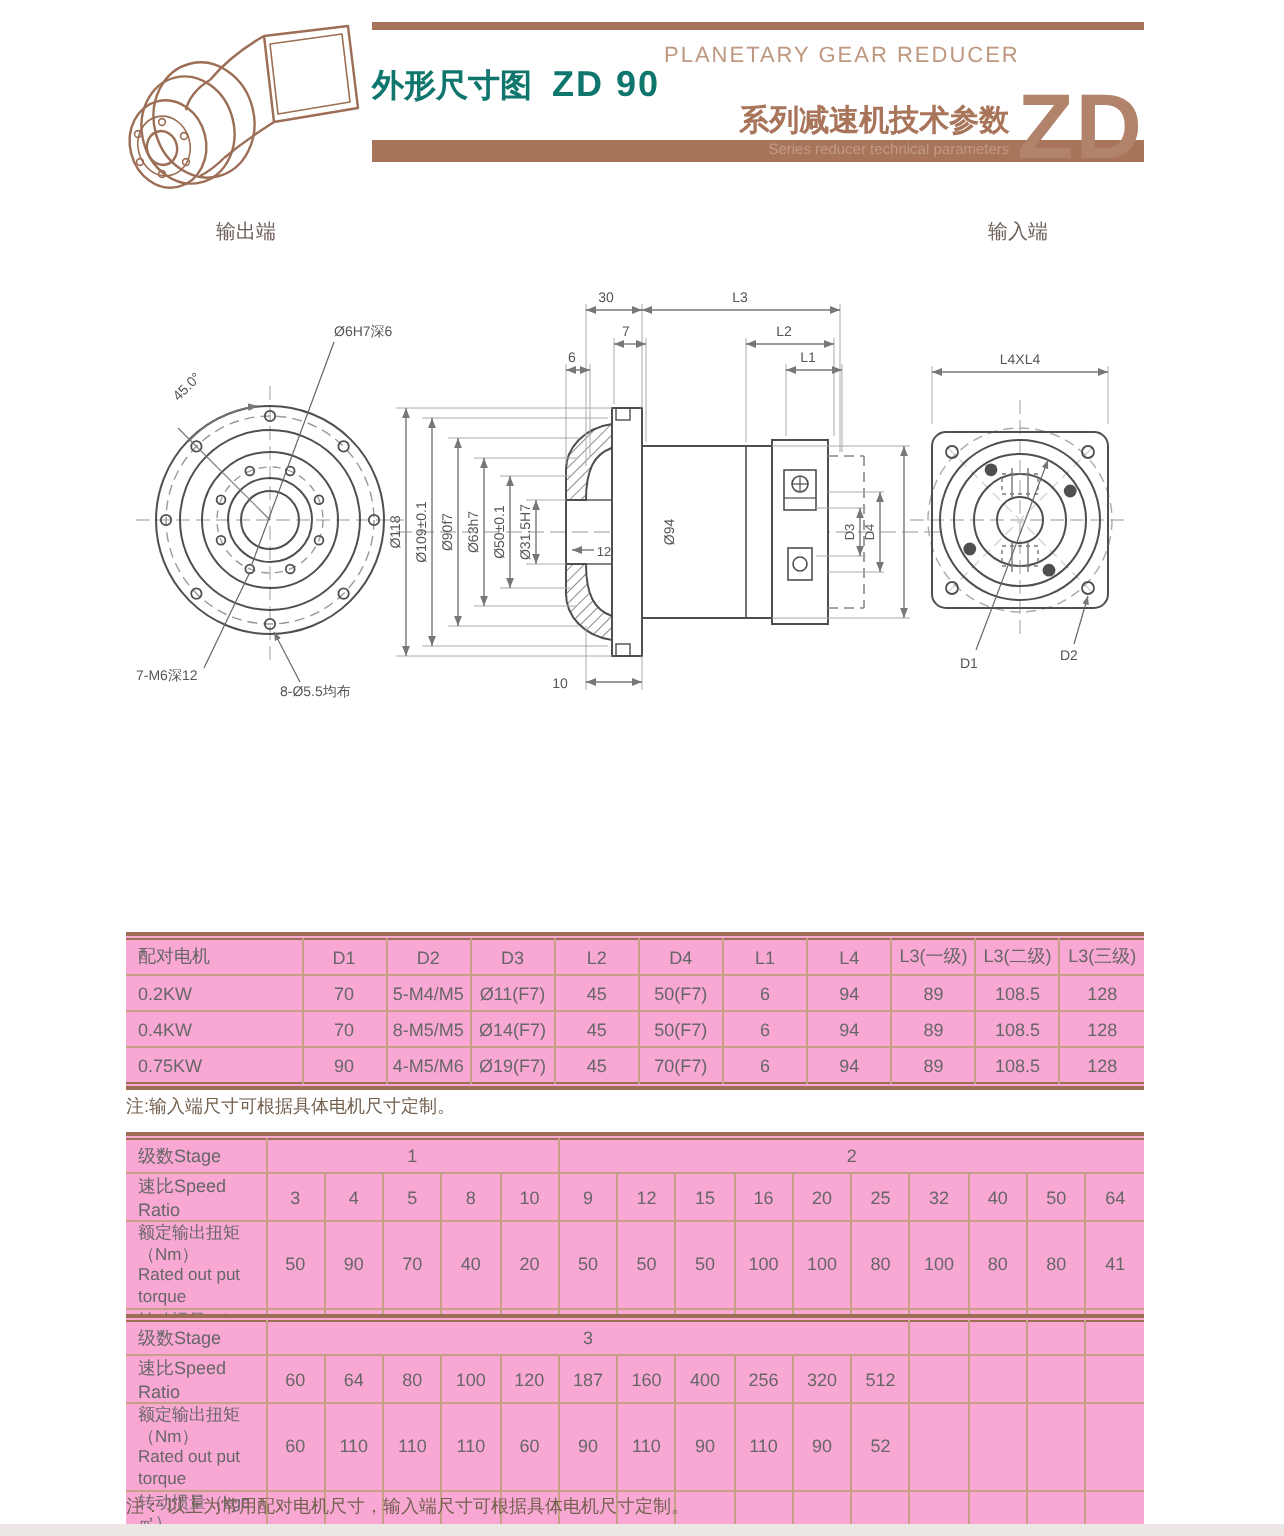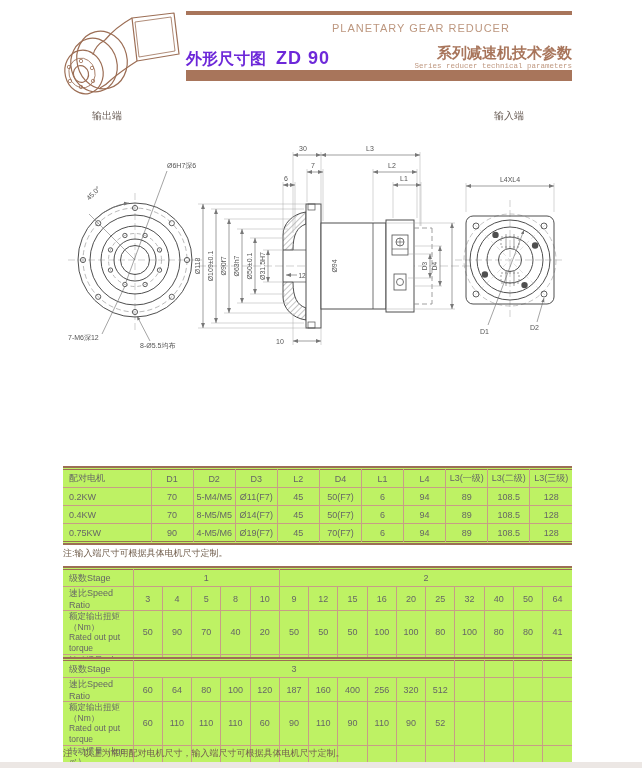--- a/index.html
+++ b/index.html
@@ -2,33 +2,33 @@
 <html><head>
 <meta charset="utf-8">
 <style>
   html,body{margin:0;padding:0;}
   body{width:642px;height:768px;position:relative;background:#ffffff;
        font-family:"Liberation Sans","DejaVu Sans",sans-serif;overflow:hidden;}
   .abs{position:absolute;}
   
   .bar-thin{left:186px;top:11px;width:386px;height:4px;background:#a8755b;}
   .bar-thick{left:186px;top:70px;width:386px;height:11px;background:#a8755b;}
-  .title-left{left:186px;top:48px;color:#6d28d9;font-weight:bold;font-size:16px;white-space:nowrap;}
+  .title-left{left:186px;top:32px;color:#0f766e;font-weight:bold;font-size:16px;white-space:nowrap;}
   .title-left .model{font-size:18px;margin-left:10px;letter-spacing:1px;}
   .plan-en{left:332px;top:22px;width:240px;color:#bd977f;font-size:11px;letter-spacing:1px;}
   .series-wrap{right:70px;top:45px;display:flex;align-items:flex-end;}
   .series-txt{text-align:right;padding-bottom:3px;}
   .series-cn{color:#a8755b;font-weight:bold;font-size:15px;line-height:1.1;}
-  .series-en{color:#c09a83;font-size:7.5px;line-height:1.2;font-family:Liberation Mono, monospace;}
+  .series-en{color:#c09a83;font-size:7.5px;line-height:1.2;}
   .series-code{color:#b1836a;font-weight:bold;font-size:46px;line-height:0.8;letter-spacing:1px;margin-left:4px;}
   .end-label{color:#6b5f58;font-size:10px;}
   
   .note{color:#73604f;font-size:9px;white-space:nowrap;}
   
-  .tbl-wrap{width:509px;border-top:2px solid #9c6e55;border-bottom:2px solid #9c6e55;padding:1px 0;background:#bef264;}
+  .tbl-wrap{width:509px;border-top:2px solid #9c6e55;border-bottom:2px solid #9c6e55;padding:1px 0;background:#f9a8d4;}
   table.spec{width:100%;border-collapse:collapse;table-layout:fixed;
              border-top:1px solid #9c6e55;border-bottom:1px solid #9c6e55;
              font-size:9px;color:#666;}
   table.spec td{border:1px solid #c79e86;text-align:center;padding:0;overflow:hidden;}
   table.spec td:first-child{border-left:0;text-align:left;padding-left:6px;}
   table.spec td:last-child{border-right:0;}
   table.spec tr:first-child td{border-top:0;}
   table.spec tr:last-child td{border-bottom:0;}
   tr.h17 td{height:17px;}
   tr.h16 td{height:16px;}
@@ -67,23 +67,24 @@
   <span>外形尺寸图</span><span class="model">ZD 90</span>
 </div>
 
 <div class="abs plan-en">PLANETARY GEAR REDUCER</div>
 
 <div class="abs series-wrap">
   <div class="series-txt">
     <div class="series-cn">系列减速机技术参数</div>
     <div class="series-en">Series reducer technical parameters</div>
   </div>
+  <div class="series-code">ZD</div>
 </div>
 
-<div class="abs end-label" style="left:92px;top:109px;">输出端</div>
+<div class="abs end-label" style="left:108px;top:109px;">输出端</div>
 <div class="abs end-label" style="left:494px;top:109px;">输入端</div>
 
 <svg class="abs" style="left:40px;top:138px;" width="602" height="255" viewBox="0 0 602 255">
   <defs>
     <pattern id="hatch" width="4" height="4" patternUnits="userSpaceOnUse" patternTransform="rotate(45)">
       <rect width="4" height="4" fill="#ffffff"></rect>
       <line x1="0" y1="0" x2="0" y2="4" stroke="#8a8a8a" stroke-width="1"></line>
     </pattern>
     <marker id="arr" viewBox="0 0 10 10" refX="9" refY="5" markerWidth="8" markerHeight="8" orient="auto-start-reverse">
       <path d="M0,1.5 L9,5 L0,8.5 z" fill="#777"></path>

